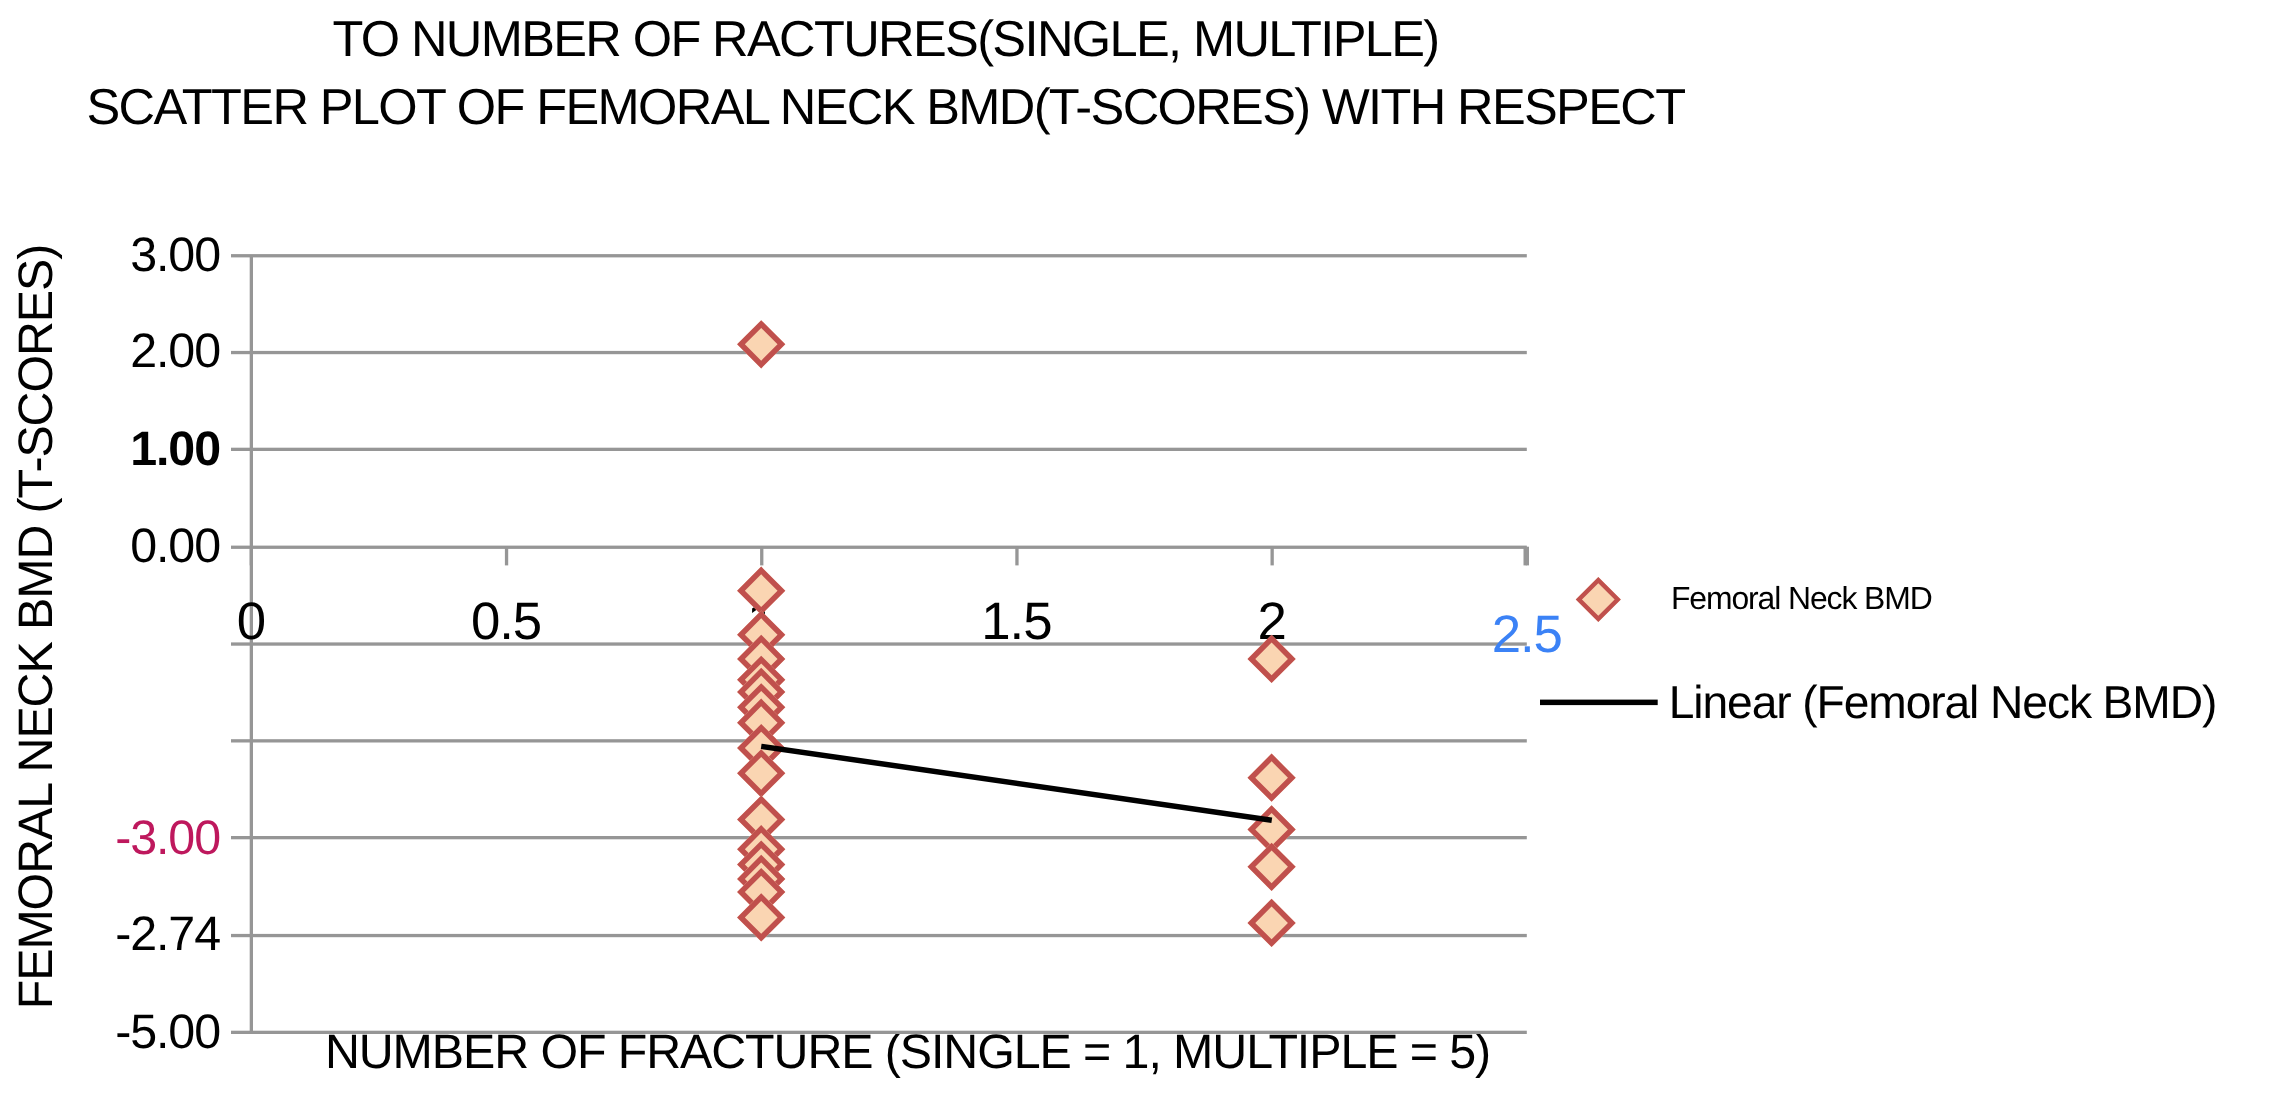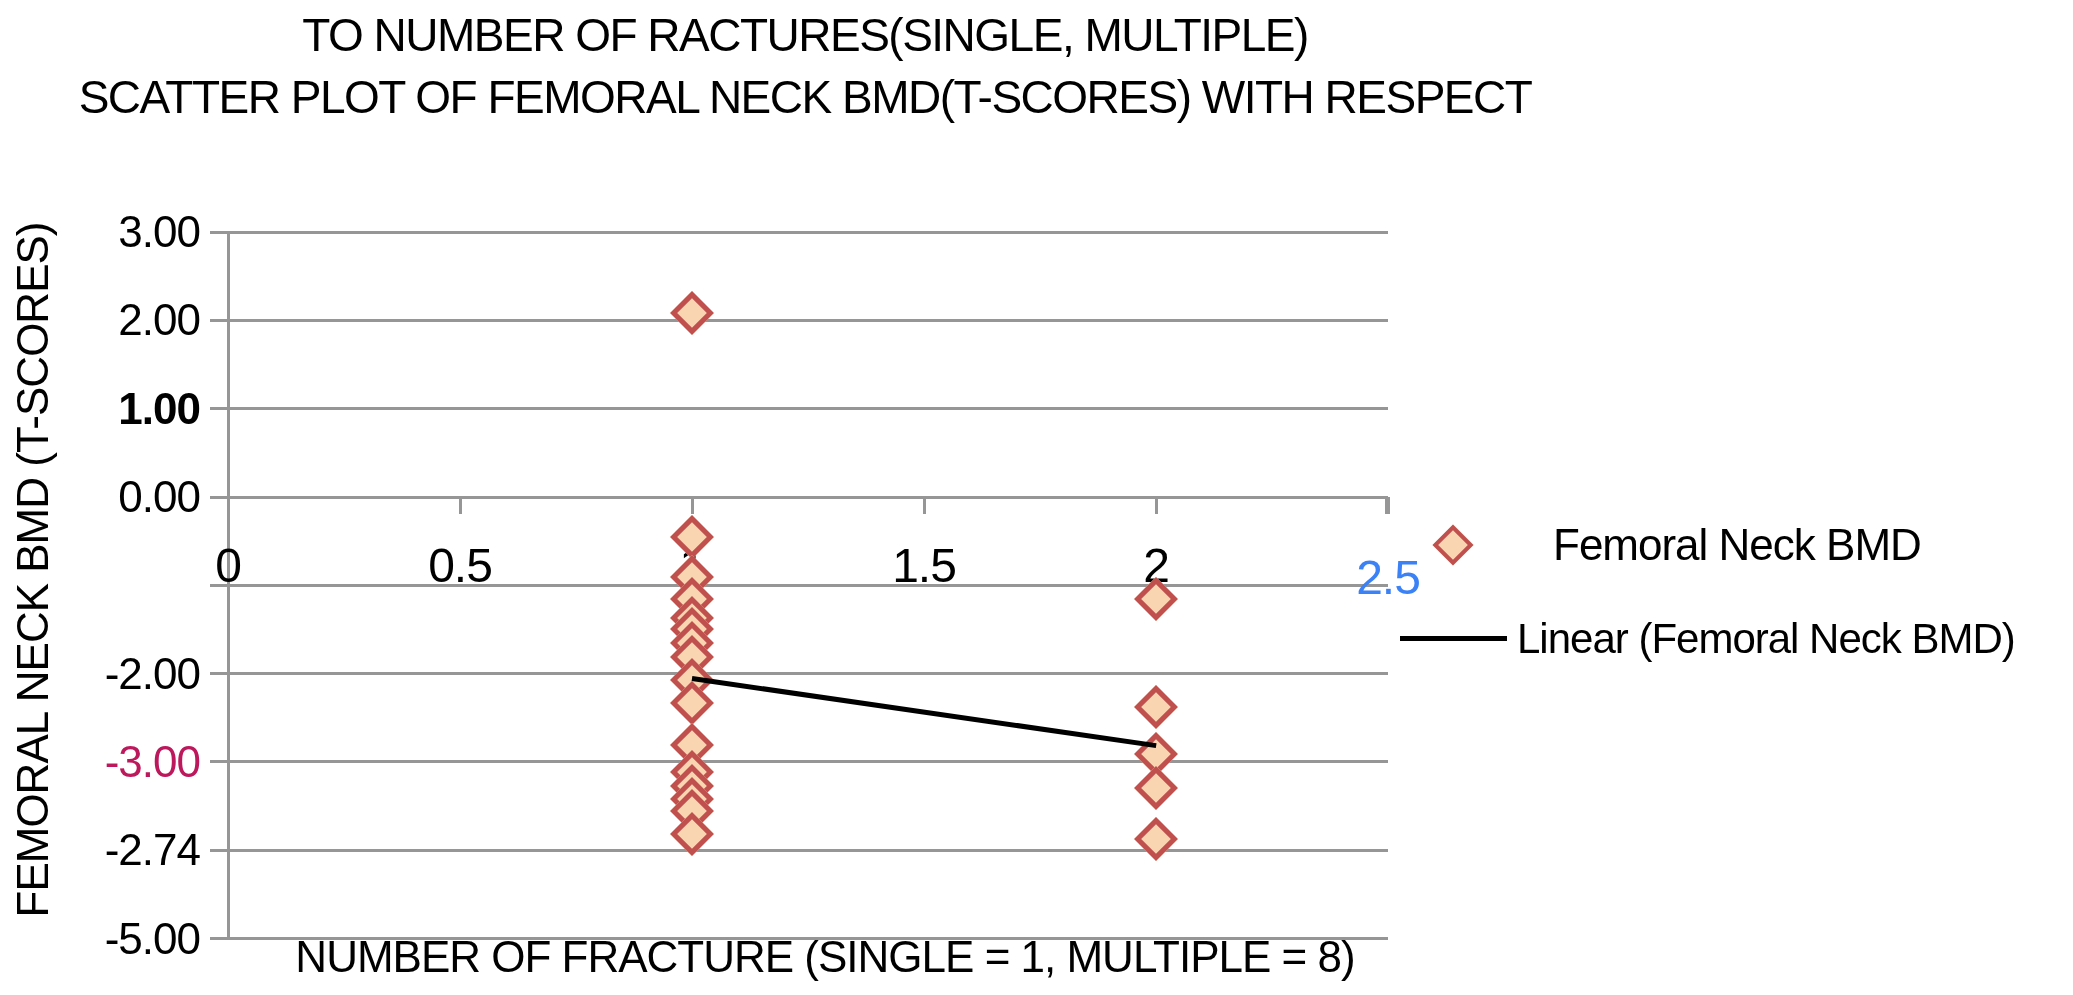--- a/index.html
+++ b/index.html
@@ -15,51 +15,50 @@
   .gridline{position:absolute;}
   .vaxis{position:absolute;}
   .tick{position:absolute;}
   .ylab{position:absolute;text-align:right;font-size:44px;letter-spacing:-1px;transform:translateY(-50%);}
   .xlab{position:absolute;font-size:48px;letter-spacing:-1px;transform:translate(-50%,-50%);}
   .pt{position:absolute;width:31px;height:31px;box-sizing:border-box;border-width:5px;border-style:solid;
     transform:translate(-50%,-50%) rotate(45deg);}
   .trend{position:absolute;height:5px;transform-origin:0 50%;}
   .legend-diamond{position:absolute;left:1453px;top:545px;width:29px;height:29px;box-sizing:border-box;
     border-width:4px;border-style:solid;transform:translate(-50%,-50%) rotate(45deg);}
-  .legend-label1{position:absolute;left:1553px;top:545px;transform:translateY(-50%);
-    font-size:44px;letter-spacing:-1px;white-space:nowrap;}
+  .legend-label1{position:absolute;left:1519px;top:545px;transform:translateY(-50%);
+    font-size:29px;letter-spacing:-1px;white-space:nowrap;}
   .legend-line{position:absolute;left:1400px;top:636px;width:107px;height:5px;}
   .legend-label2{position:absolute;left:1517px;top:639px;transform:translateY(-50%);
     font-size:42px;letter-spacing:-1px;white-space:nowrap;}
 </style>
 </head>
 <body>
 
 <div class="chart-root">
 
   <div class="chart-title">
     <div>TO NUMBER OF RACTURES(SINGLE, MULTIPLE)</div>
     <div>SCATTER PLOT OF FEMORAL NECK BMD(T-SCORES) WITH RESPECT</div>
   </div>
 
   <div class="y-title">FEMORAL NECK BMD (T-SCORES)</div>
-  <div class="x-title">NUMBER OF FRACTURE (SINGLE = 1, MULTIPLE = 8)</div>
+  <div class="x-title">NUMBER OF FRACTURE (SINGLE = 1, MULTIPLE = 5)</div>
 
   <div id="plot">
       <div class="gridline" style="left: 210px; top: 216.6px; width: 1178px; height: 3px; background: rgb(150, 150, 150);"></div>
       <div class="ylab" style="left: 0px; top: 218.1px; width: 200px; color: rgb(0, 0, 0);">3.00</div>
       <div class="gridline" style="left: 210px; top: 304.9px; width: 1178px; height: 3px; background: rgb(150, 150, 150);"></div>
       <div class="ylab" style="left: 0px; top: 306.4px; width: 200px; color: rgb(0, 0, 0);">2.00</div>
       <div class="gridline" style="left: 210px; top: 393.2px; width: 1178px; height: 3px; background: rgb(150, 150, 150);"></div>
       <div class="ylab" style="left: 0px; top: 394.7px; width: 200px; color: rgb(0, 0, 0); font-weight: bold;">1.00</div>
       <div class="gridline" style="left: 210px; top: 481.5px; width: 1178px; height: 3px; background: rgb(150, 150, 150);"></div>
       <div class="ylab" style="left: 0px; top: 483px; width: 200px; color: rgb(0, 0, 0);">0.00</div>
       <div class="gridline" style="left: 210px; top: 569.8px; width: 1178px; height: 3px; background: rgb(150, 150, 150);"></div>
       <div class="gridline" style="left: 210px; top: 658.1px; width: 1178px; height: 3px; background: rgb(150, 150, 150);"></div>
-      <div class="ylab" style="left: 0px; top: 659.6px; width: 200px; color: rgb(0, 0, 0);">-2.00</div>
       <div class="gridline" style="left: 210px; top: 746.4px; width: 1178px; height: 3px; background: rgb(150, 150, 150);"></div>
       <div class="ylab" style="left: 0px; top: 747.9px; width: 200px; color: #be185d;">-3.00</div>
       <div class="gridline" style="left: 210px; top: 834.7px; width: 1178px; height: 3px; background: rgb(150, 150, 150);"></div>
       <div class="ylab" style="left: 0px; top: 836.2px; width: 200px; color: rgb(0, 0, 0);">-2.74</div>
       <div class="gridline" style="left: 210px; top: 923px; width: 1178px; height: 3px; background: rgb(150, 150, 150);"></div>
       <div class="ylab" style="left: 0px; top: 924.5px; width: 200px; color: rgb(0, 0, 0);">-5.00</div>
       <div class="vaxis" style="left: 226.5px; top: 218px; width: 3px; height: 707px; background: rgb(150, 150, 150);"></div>
       <div class="tick" style="left: 1385px; top: 483px; width: 3px; height: 17px; background: rgb(150, 150, 150);"></div>
       <div class="tick" style="left: 226.5px; top: 483px; width: 3px; height: 17px; background: rgb(150, 150, 150);"></div>
       <div class="xlab" style="left: 228px; top: 551px; color: rgb(0, 0, 0);">0</div>

